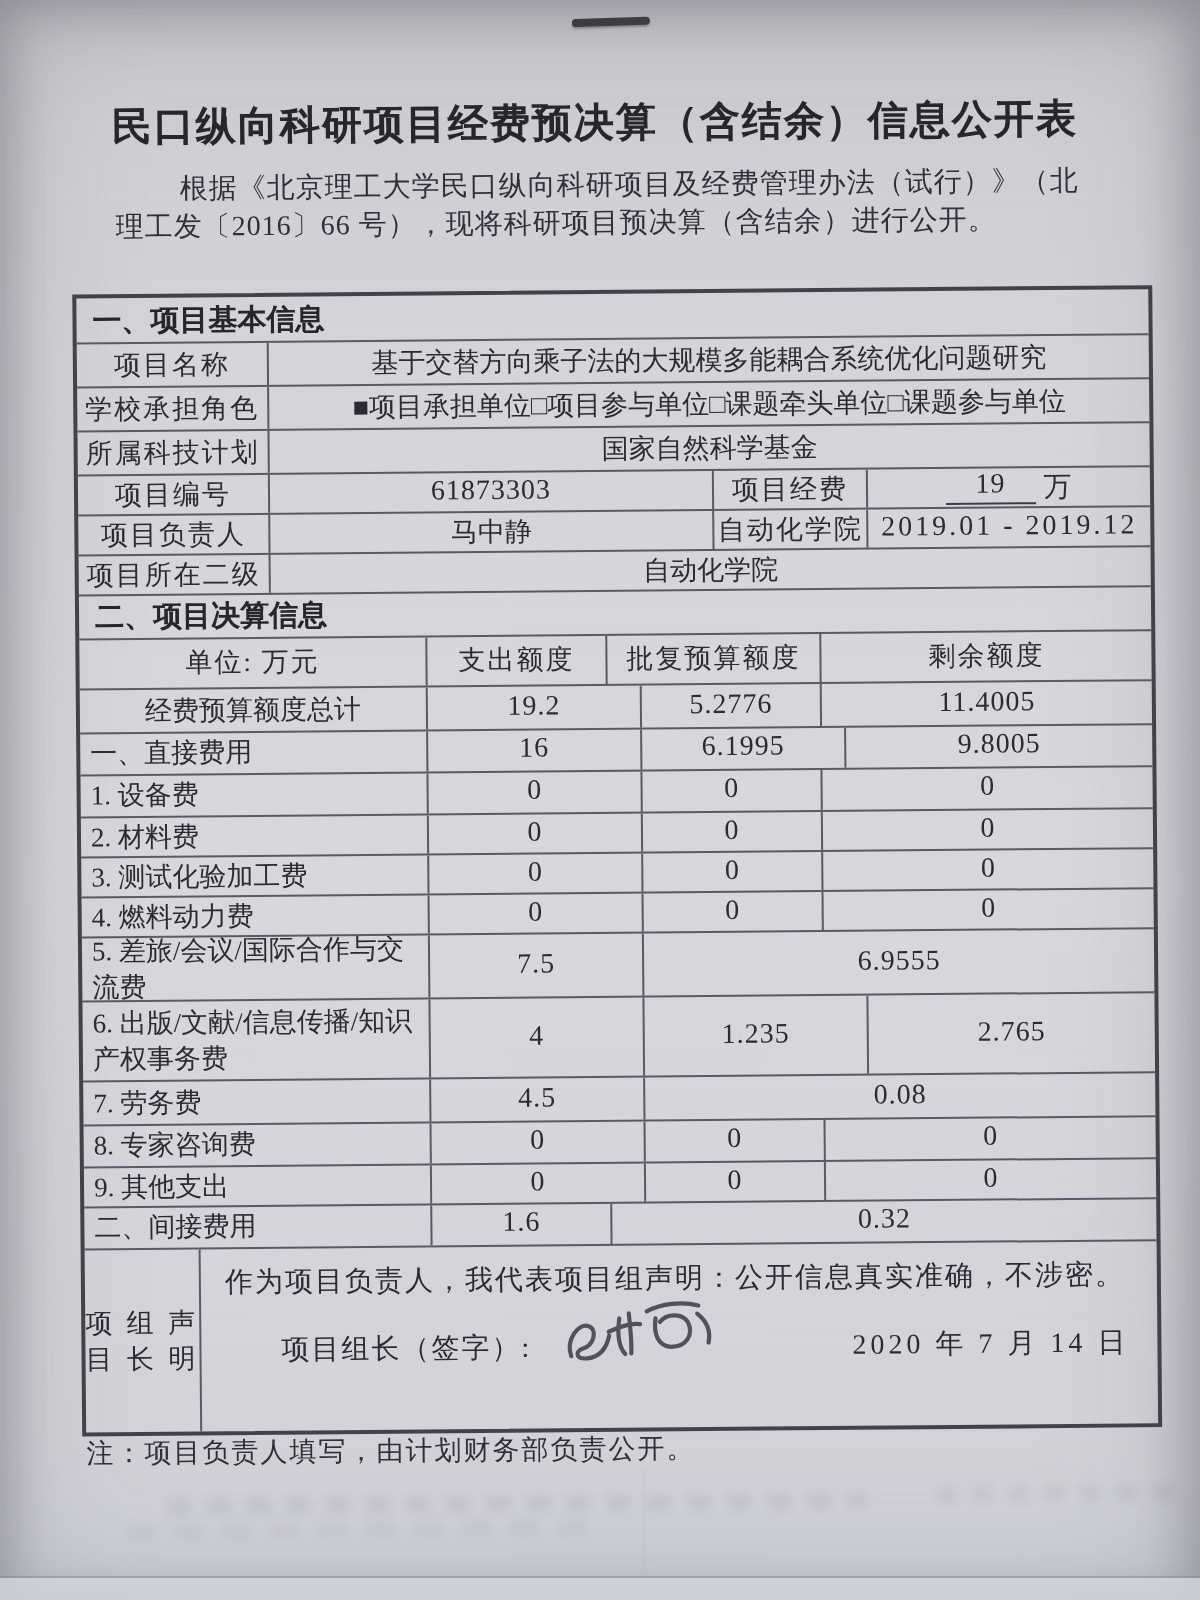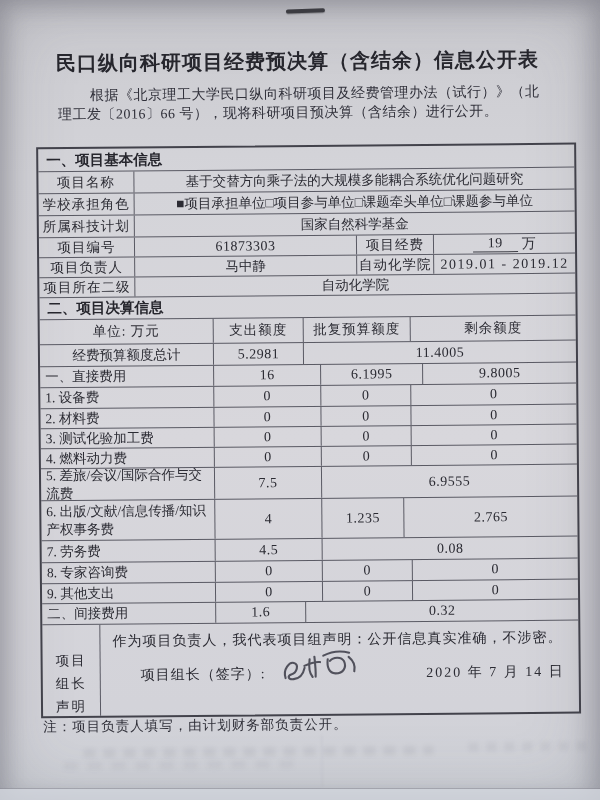--- a/index.html
+++ b/index.html
@@ -48,21 +48,21 @@
   }
   .lab{letter-spacing:1px;}
   .left{justify-content:flex-start;text-align:left;padding-left:5px;}
   .num{font-size:14px;letter-spacing:.5px;}
   .wraplab{line-height:1.3;padding:2px 3px 2px 5px;}
   .underlined{border-bottom:1px solid #3c3c44;padding:0 15px;}
   .spaced{letter-spacing:1.5px;}
 
   
   .decl-main{flex-direction:column;align-items:stretch;justify-content:flex-start;padding:8px 8px 6px 12px;}
-  .decl-side{flex-direction:column;justify-content:flex-end;gap:5px;letter-spacing:2px;}
+  .decl-side{justify-content:flex-end;gap:5px;letter-spacing:2px;}
   .stmt{text-align:left;font-size:14px;letter-spacing:1px;}
   .signrow{display:flex;align-items:center;margin-top:14px;}
   .signlabel{margin-left:28px;font-size:14px;letter-spacing:1px;}
   .sig{margin-left:14px;margin-top:-12px;transform:rotate(-6deg);}
   .date{margin-left:auto;margin-right:6px;font-size:14px;letter-spacing:2px;}
 
   .note{position:absolute;left:40px;top:716px;font-size:13.5px;letter-spacing:1px;color:#2f2f38;}
 
   
   .ghost{position:absolute;filter:blur(2px);opacity:.5;pointer-events:none;}
@@ -136,21 +136,22 @@
 
     <div class="row" style="height:25px">
       <div class="cell lab" style="width:173px">单位: 万元</div>
       <div class="cell lab" style="width:90px">支出额度</div>
       <div class="cell lab" style="width:107px">批复预算额度</div>
       <div class="cell lab" style="flex:1">剩余额度</div>
     </div>
 
     <div class="row" style="height:22px">
       <div class="cell" style="width:173px">经费预算额度总计</div>
-      <div class="cell num" style="width:90px">5.2981</div>
+      <div class="cell num" style="width:107px">19.2</div>
+      <div class="cell num" style="width:90px">5.2776</div>
       <div class="cell num" style="flex:1">11.4005</div>
     </div>
 
     <div class="row" style="height:21px">
       <div class="cell left" style="width:173px">一、直接费用</div>
       <div class="cell num" style="width:107px">16</div>
       <div class="cell num" style="width:102px">6.1995</div>
       <div class="cell num" style="flex:1">9.8005</div>
     </div>
 
@@ -184,21 +185,21 @@
 
     <div class="row" style="height:32px">
       <div class="cell left wraplab" style="width:173px">5. 差旅/会议/国际合作与交流费</div>
       <div class="cell num" style="width:107px">7.5</div>
       <div class="cell num" style="flex:1">6.9555</div>
     </div>
 
     <div class="row" style="height:40px">
       <div class="cell left wraplab" style="width:173px">6. 出版/文献/信息传播/知识产权事务费</div>
       <div class="cell num" style="width:107px">4</div>
-      <div class="cell num" style="width:82px">1.235</div>
+      <div class="cell num" style="width:112px">1.235</div>
       <div class="cell num" style="flex:1">2.765</div>
     </div>
 
     <div class="row" style="height:22px">
       <div class="cell left" style="width:173px">7. 劳务费</div>
       <div class="cell num" style="width:107px">4.5</div>
       <div class="cell num" style="flex:1">0.08</div>
     </div>
 
     <div class="row" style="height:21px">

